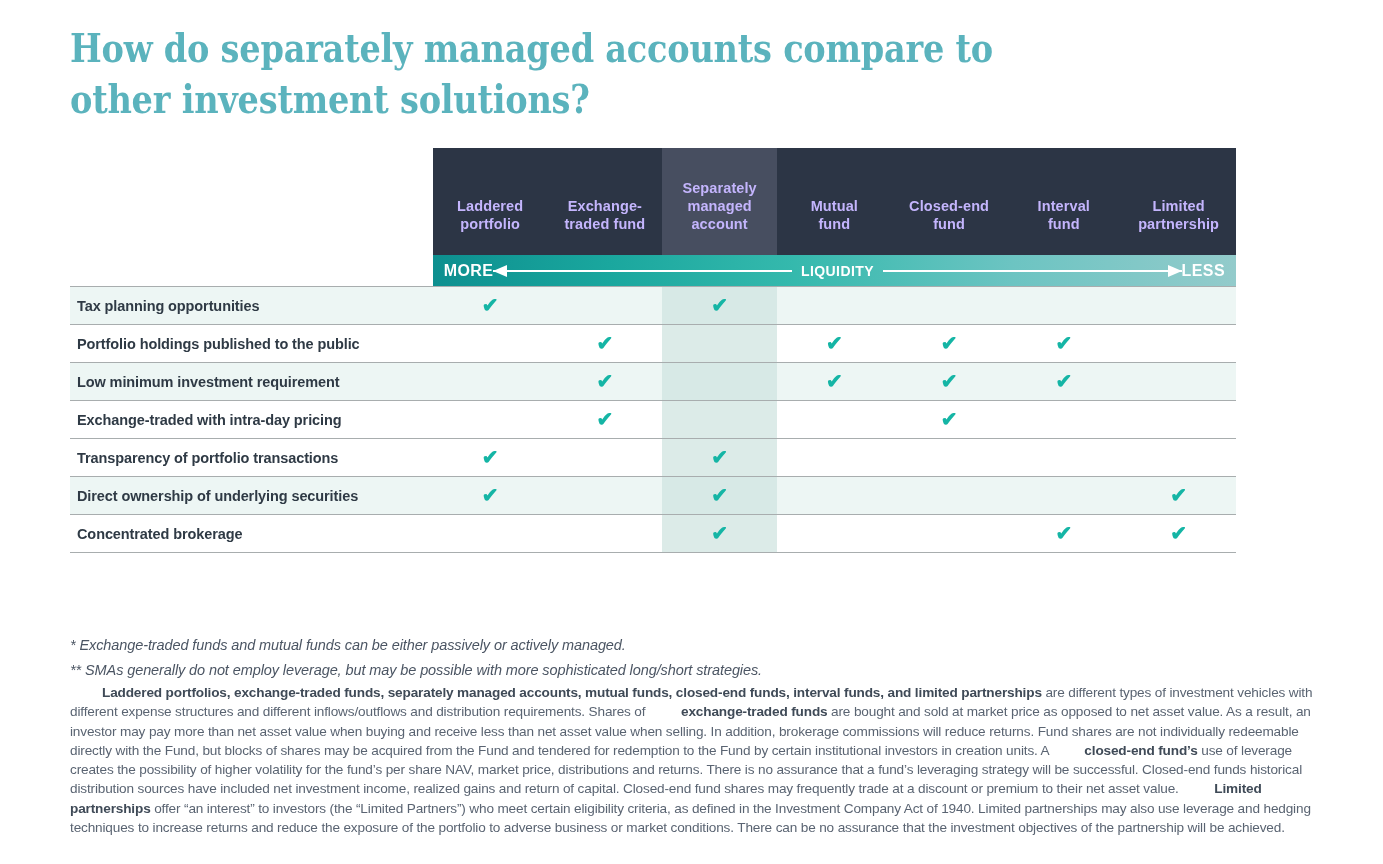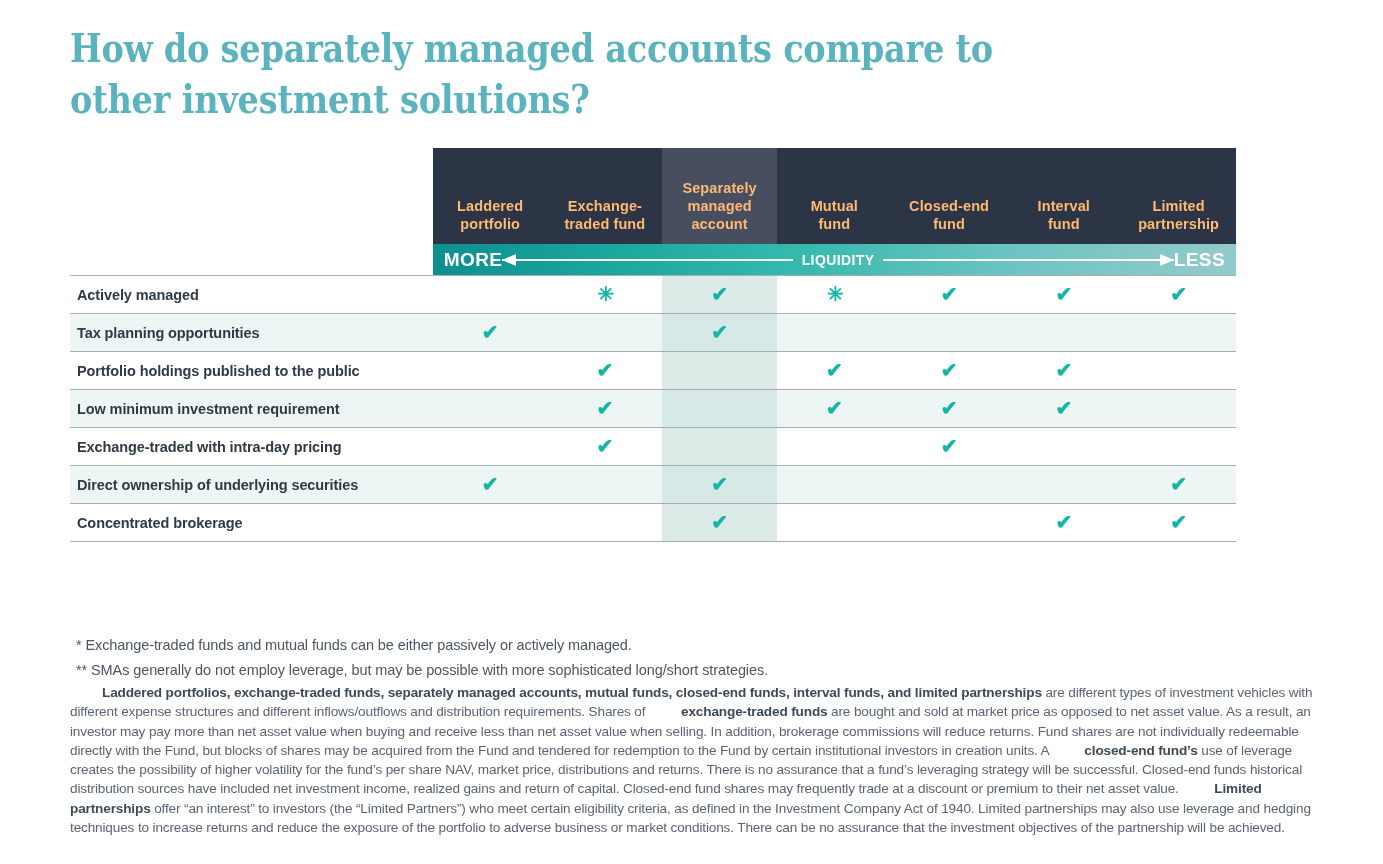--- a/index.html
+++ b/index.html
@@ -58,27 +58,27 @@
   thead th {
     padding: 0;
     margin: 0;
     vertical-align: bottom;
   }
   th.h-blank {
     background: #ffffff;
   }
   th.h-col {
     background: #2c3545;
-    color: #fdba74;
+    color: #c4b5fd;
     font-size: 14.5px;
     font-weight: bold;
     line-height: 18px;
     height: 85px;
     vertical-align: bottom;
-    padding: 0 4px 11px 4px;
+    padding: 0 4px 22px 4px;
     text-align: center;
     letter-spacing: 0.1px;
   }
   th.h-col.hl {
     background: #474e60;
   }
   th.h-col .hlabel {
     display: block;
     white-space: pre-line;
   }
@@ -93,21 +93,21 @@
     position: relative;
     height: 31px;
     background: linear-gradient(to right, #0d8f8f 0%, #1aa79e 22%, #35b9ad 45%, #6cc4c2 72%, #93cbcb 100%);
     display: flex;
     align-items: center;
     padding: 0 11px;
     box-sizing: border-box;
   }
   .liq-bar .endlabel {
     color: #ffffff;
-    font-size: 19px;
+    font-size: 16px;
     font-weight: bold;
     letter-spacing: 0.4px;
     flex: 0 0 auto;
   }
   .liq-bar .midlabel {
     color: #ffffff;
     font-size: 14px;
     font-weight: bold;
     letter-spacing: 0.4px;
     flex: 0 0 auto;
@@ -187,23 +187,24 @@
     display: inline-block;
   }
   td.mark .check {
     font-size: 20px;
     display: inline-block;
   }
 
   
   .footnotes {
     position: absolute;
-    left: 76px;
+    left: 70px;
     top: 633px;
     width: 1260px;
+    font-style: italic;
   }
   .footnote {
     font-size: 14.5px;
     line-height: 25px;
     color: #4b5563;
     letter-spacing: -0.1px;
   }
   .disclosure {
     position: absolute;
     left: 70px;
@@ -277,30 +278,20 @@
               <span class="endlabel">MORE</span>
               <span class="arrowline left"></span>
               <span class="midlabel">LIQUIDITY</span>
               <span class="arrowline right"></span>
               <span class="endlabel">LESS</span>
             </div>
           </td>
         </tr>
       </thead>
       <tbody id="tbody">
-          <tr class="odd">
-            <td class="lbl">Actively managed</td>
-            <td class="mark"></td>
-            <td class="mark"><span class="star">✳</span></td>
-            <td class="mark hl"><span class="check">✔</span></td>
-            <td class="mark"><span class="star">✳</span></td>
-            <td class="mark"><span class="check">✔</span></td>
-            <td class="mark"><span class="check">✔</span></td>
-            <td class="mark"><span class="check">✔</span></td>
-          </tr>
           <tr class="even">
             <td class="lbl">Tax planning opportunities</td>
             <td class="mark"><span class="check">✔</span></td>
             <td class="mark"></td>
             <td class="mark hl"><span class="check">✔</span></td>
             <td class="mark"></td>
             <td class="mark"></td>
             <td class="mark"></td>
             <td class="mark"></td>
           </tr>
@@ -324,20 +315,30 @@
             <td class="mark"><span class="check">✔</span></td>
             <td class="mark"></td>
           </tr>
           <tr class="odd">
             <td class="lbl">Exchange-traded with intra-day pricing</td>
             <td class="mark"></td>
             <td class="mark"><span class="check">✔</span></td>
             <td class="mark hl"></td>
             <td class="mark"></td>
             <td class="mark"><span class="check">✔</span></td>
+            <td class="mark"></td>
+            <td class="mark"></td>
+          </tr>
+          <tr class="odd">
+            <td class="lbl">Transparency of portfolio transactions</td>
+            <td class="mark"><span class="check">✔</span></td>
+            <td class="mark"></td>
+            <td class="mark hl"><span class="check">✔</span></td>
+            <td class="mark"></td>
+            <td class="mark"></td>
             <td class="mark"></td>
             <td class="mark"></td>
           </tr>
           <tr class="even">
             <td class="lbl">Direct ownership of underlying securities</td>
             <td class="mark"><span class="check">✔</span></td>
             <td class="mark"></td>
             <td class="mark hl"><span class="check">✔</span></td>
             <td class="mark"></td>
             <td class="mark"></td>

